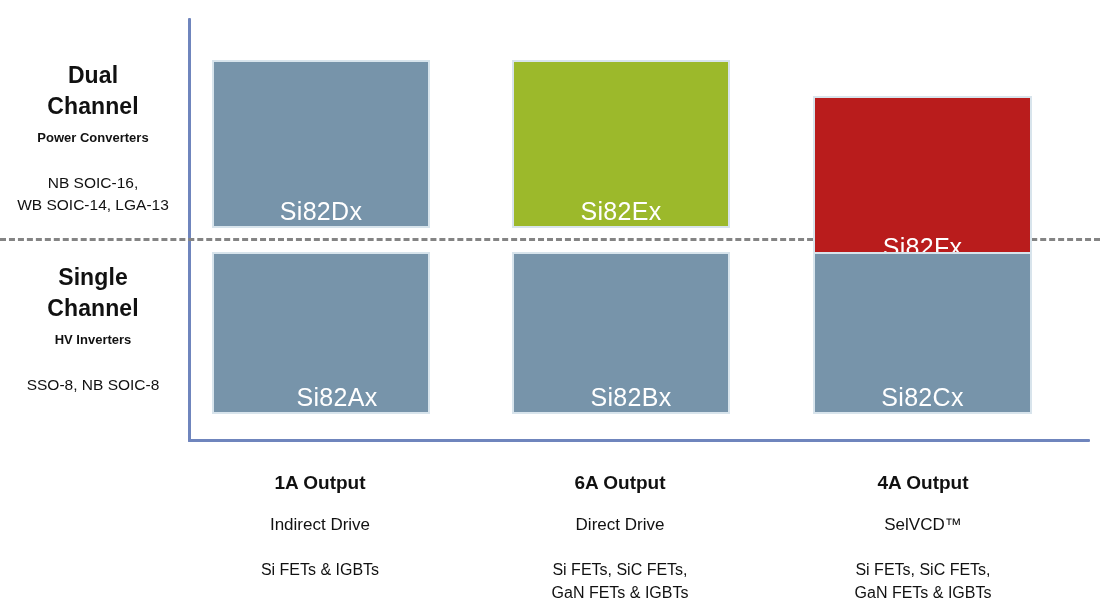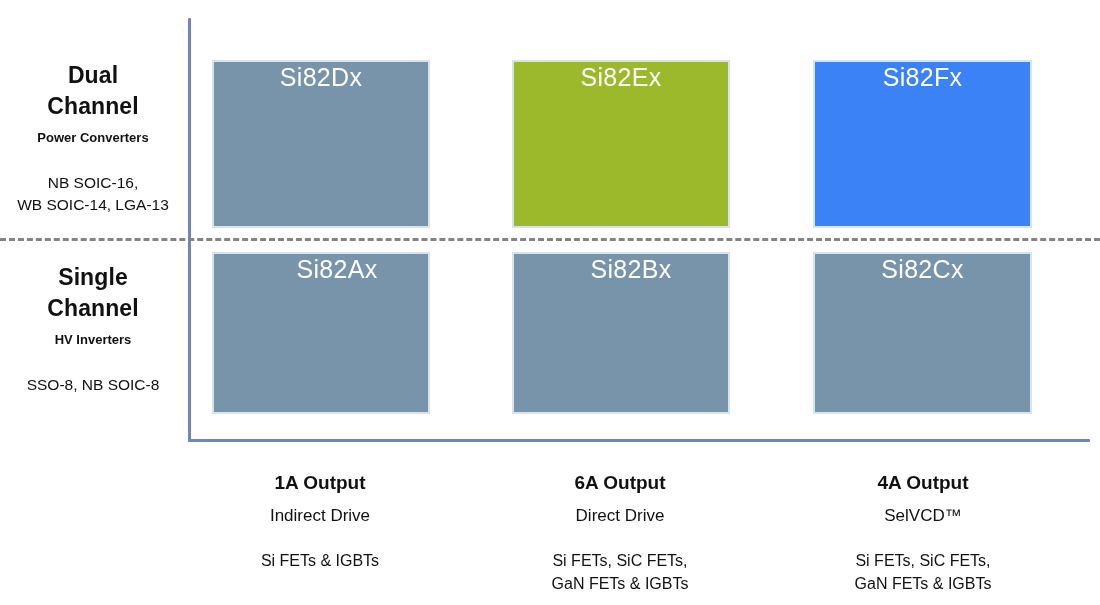--- a/index.html
+++ b/index.html
@@ -79,21 +79,21 @@
     line-height: 22px;
     color: #111111;
     margin-top: 22px;
   }
 
   
   .box {
     position: absolute;
     box-sizing: border-box;
     display: flex;
-    align-items: flex-start;
+    align-items: flex-end;
     justify-content: center;
     border: 2px solid #6d28d9;
     box-shadow: 0 0 0 0 rgba(0,0,0,0);
   }
   .box-label {
     color: #ffffff;
     font-size: 25px;
     line-height: 30px;
     font-weight: normal;
     letter-spacing: 0.3px;
@@ -121,21 +121,21 @@
   .col-title {
     font-size: 19px;
     font-weight: bold;
     line-height: 26px;
     color: #111111;
   }
   .col-sub {
     font-size: 17px;
     line-height: 24px;
     color: #111111;
-    margin-top: 8px;
+    margin-top: 17px;
   }
   .col-dev {
     font-size: 16px;
     line-height: 23px;
     color: #111111;
     margin-top: 21px;
   }
   .nowrap { white-space: nowrap; }
 </style>
 </head>
@@ -166,21 +166,21 @@
       <div class="nowrap">SSO-8, NB SOIC-8</div>
     </div>
   </div>
 
   <div class="box r1 c1" style="background-color: rgb(119, 148, 170); border-color: rgb(216, 228, 236);">
     <span class="box-label" style="color: rgb(255, 255, 255);">Si82Dx</span>
   </div>
   <div class="box r1 c2" style="background-color: rgb(156, 185, 43); border-color: rgb(216, 228, 236);">
     <span class="box-label" style="color: rgb(255, 255, 255);">Si82Ex</span>
   </div>
-  <div class="box r1 c3" style="background-color: #3b82f6; border-color: rgb(216, 228, 236);">
+  <div class="box r1 c3" style="background-color: #b91c1c; border-color: rgb(216, 228, 236); margin-top: 36px;">
     <span class="box-label" style="color: rgb(255, 255, 255);">Si82Fx</span>
   </div>
 
   <div class="box r2 c1" style="background-color: rgb(119, 148, 170); border-color: rgb(216, 228, 236); padding-left: 32px;">
     <span class="box-label" style="color: rgb(255, 255, 255);">Si82Ax</span>
   </div>
   <div class="box r2 c2" style="background-color: rgb(119, 148, 170); border-color: rgb(216, 228, 236); padding-left: 20px;">
     <span class="box-label" style="color: rgb(255, 255, 255);">Si82Bx</span>
   </div>
   <div class="box r2 c3" style="background-color: rgb(119, 148, 170); border-color: rgb(216, 228, 236);">

